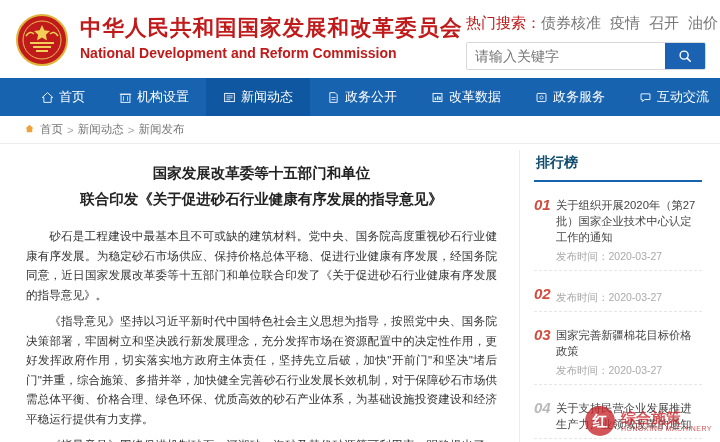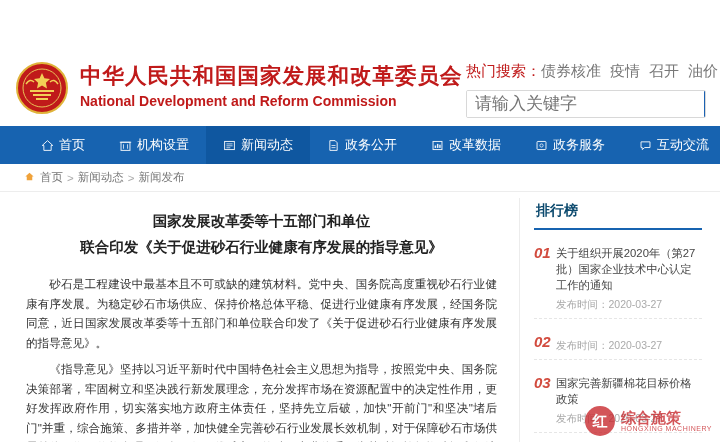--- a/index.html
+++ b/index.html
@@ -14,21 +14,20 @@
   }
 
   
   .header {
     height: 78px;
     background: #ffffff;
     display: flex;
     align-items: flex-start;
     padding: 10px 16px 4px 14px;
     position: relative;
-    margin-top: 48px;
   }
   .emblem {
     width: 56px; height: 56px;
     margin-right: 10px;
     flex: 0 0 56px;
     position: relative;
     margin-top: 2px;
   }
   .emblem svg { display: block; }
   .titles { padding-top: 4px; }
@@ -72,21 +71,21 @@
     border: 1px solid #d8d8d8;
     border-radius: 2px;
     overflow: hidden;
     background: #fff;
   }
   .search-box input {
     flex: 1;
     border: none;
     outline: none;
     padding: 0 8px;
-    font-size: 17px;
+    font-size: 14px;
     color: #999;
     font-family: "Liberation Sans", sans-serif;
   }
   .search-btn {
     width: 40px;
     background: #1b62b3;
     border: none;
     display: flex;
     align-items: center;
     justify-content: center;

